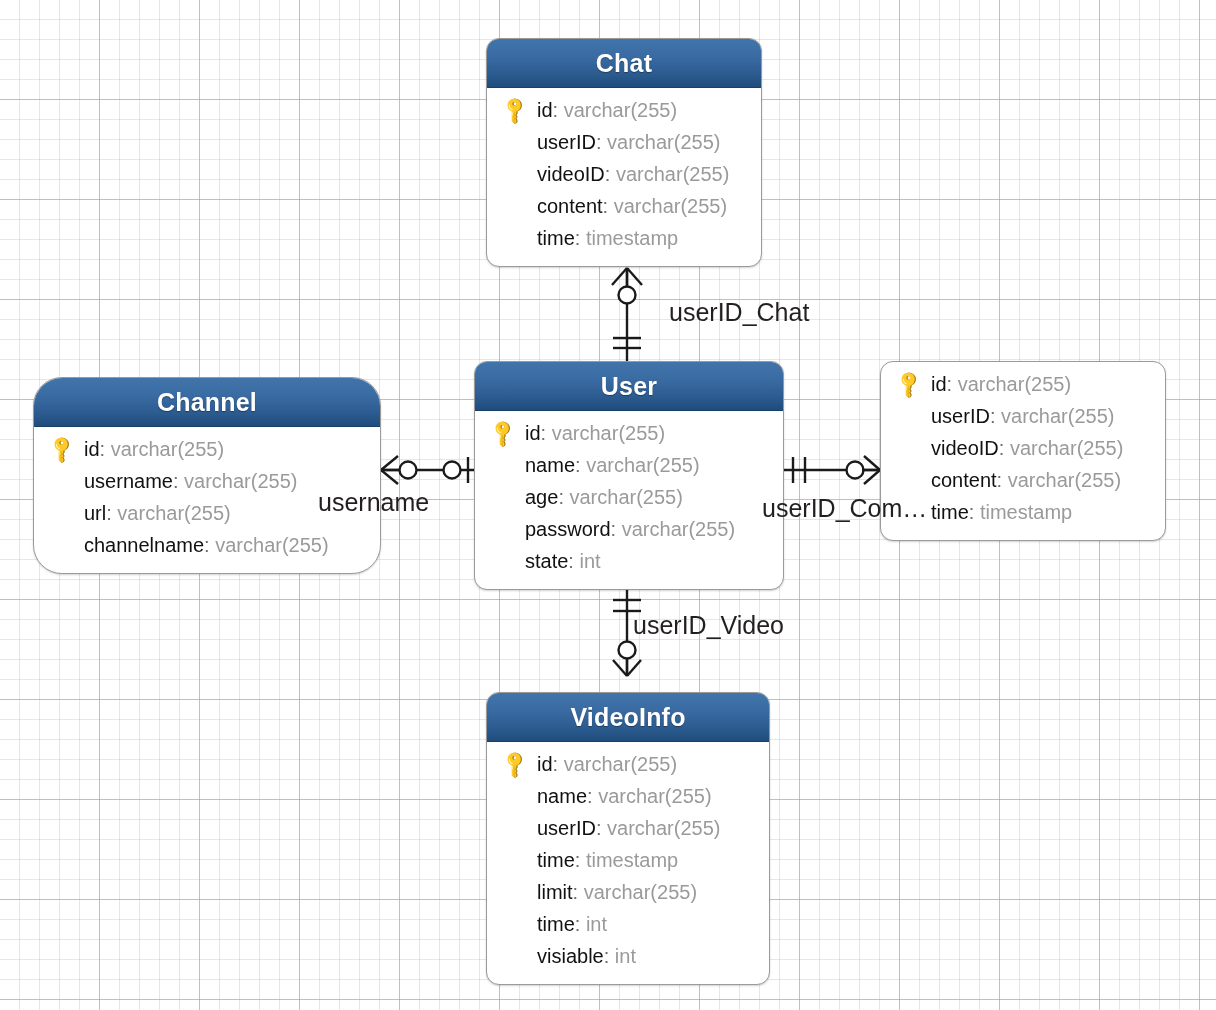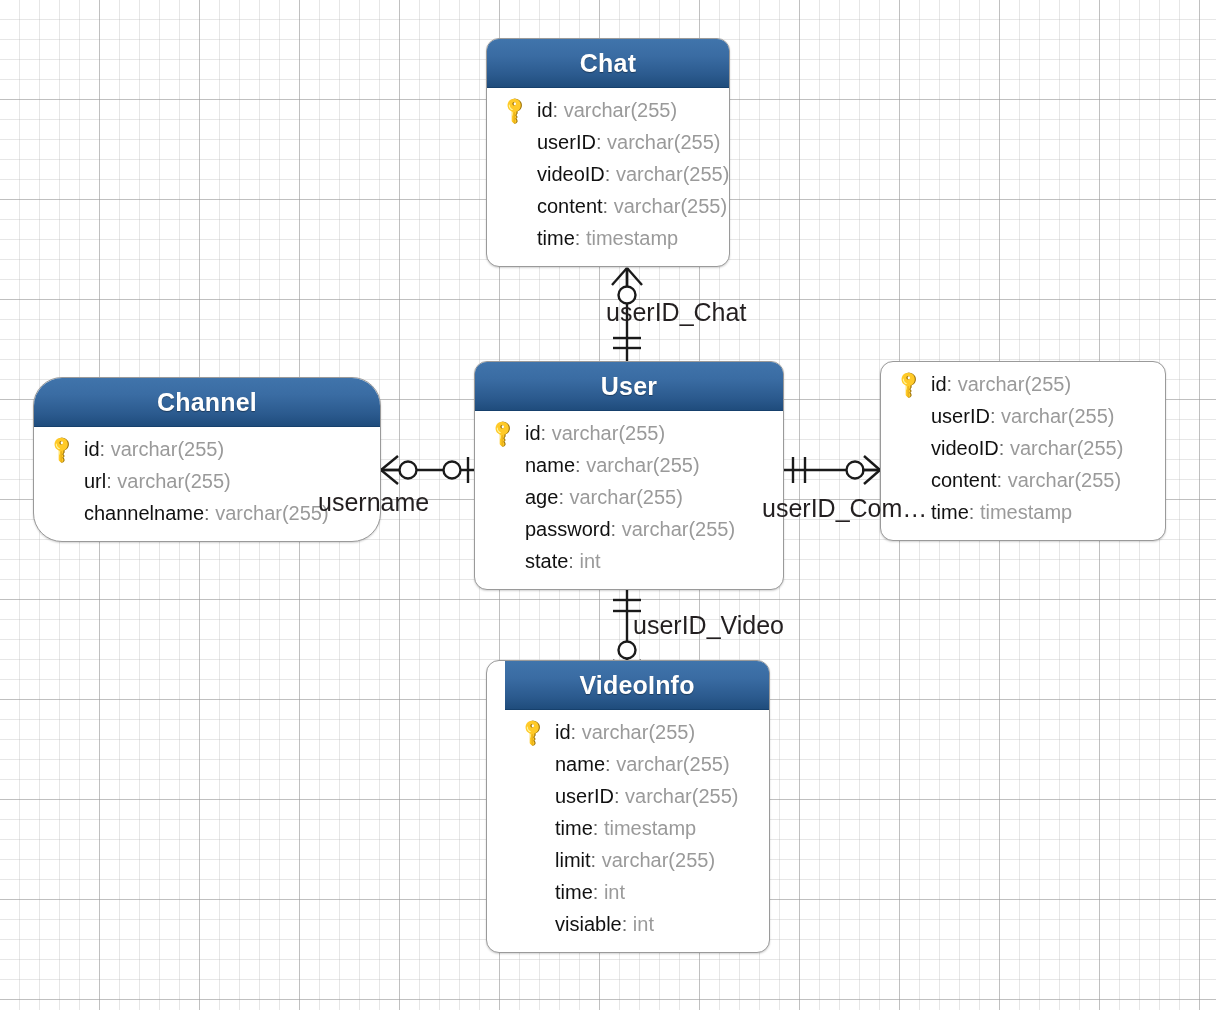--- a/index.html
+++ b/index.html
@@ -146,29 +146,29 @@
         <line x1="613" y1="611" x2="641" y2="611"></line>
 
         <circle cx="627" cy="650" r="8.5" fill="#ffffff"></circle>
         <line x1="627" y1="676" x2="613" y2="660"></line>
         <line x1="627" y1="676" x2="641" y2="660"></line>
         <line x1="627" y1="676" x2="627" y2="658"></line>
       </g>
     </g>
   </svg>
 
-  <div class="rel-label" style="left:606px; top:300px;">userID_Chat</div>
+  <div class="rel-label" style="left:669px; top:300px;">userID_Chat</div>
 
   <div class="rel-label" style="left:318px; top:490px;">username</div>
 
   <div class="rel-label" style="left:762px; top:496px;">userID_Com…</div>
 
   <div class="rel-label" style="left:633px; top:613px;">userID_Video</div>
 
-  <div class="entity" style="left:486px; top:38px; width:244px;">
+  <div class="entity" style="left:486px; top:38px; width:276px;">
     <div class="entity-header">Chat</div>
     <div class="entity-body">
       <div class="attr-row">
         <span class="key-icon">🔑</span>
         <span class="attr-name">id</span><span class="attr-colon">:</span>
         <span class="attr-type">varchar(255)</span>
       </div>
       <div class="attr-row">
         <span class="attr-name">userID</span><span class="attr-colon">:</span>
         <span class="attr-type">varchar(255)</span>
@@ -190,20 +190,24 @@
 
   <div class="entity" style="left:33px; top:377px; width:348px;border-radius:29px;">
     <div class="entity-header">Channel</div>
     <div class="entity-body">
       <div class="attr-row">
         <span class="key-icon">🔑</span>
         <span class="attr-name">id</span><span class="attr-colon">:</span>
         <span class="attr-type">varchar(255)</span>
       </div>
       <div class="attr-row">
+        <span class="attr-name">username</span><span class="attr-colon">:</span>
+        <span class="attr-type">varchar(255)</span>
+      </div>
+      <div class="attr-row">
         <span class="attr-name">url</span><span class="attr-colon">:</span>
         <span class="attr-type">varchar(255)</span>
       </div>
       <div class="attr-row">
         <span class="attr-name">channelname</span><span class="attr-colon">:</span>
         <span class="attr-type">varchar(255)</span>
       </div>
     </div>
   </div>
 
@@ -253,21 +257,21 @@
         <span class="attr-name">content</span><span class="attr-colon">:</span>
         <span class="attr-type">varchar(255)</span>
       </div>
       <div class="attr-row">
         <span class="attr-name">time</span><span class="attr-colon">:</span>
         <span class="attr-type">timestamp</span>
       </div>
     </div>
   </div>
 
-  <div class="entity" style="left:486px; top:660px; width:284px;padding-left:18px;">
+  <div class="entity" style="left:486px; top:692px; width:284px;">
     <div class="entity-header">VideoInfo</div>
     <div class="entity-body">
       <div class="attr-row">
         <span class="key-icon">🔑</span>
         <span class="attr-name">id</span><span class="attr-colon">:</span>
         <span class="attr-type">varchar(255)</span>
       </div>
       <div class="attr-row">
         <span class="attr-name">name</span><span class="attr-colon">:</span>
         <span class="attr-type">varchar(255)</span>

